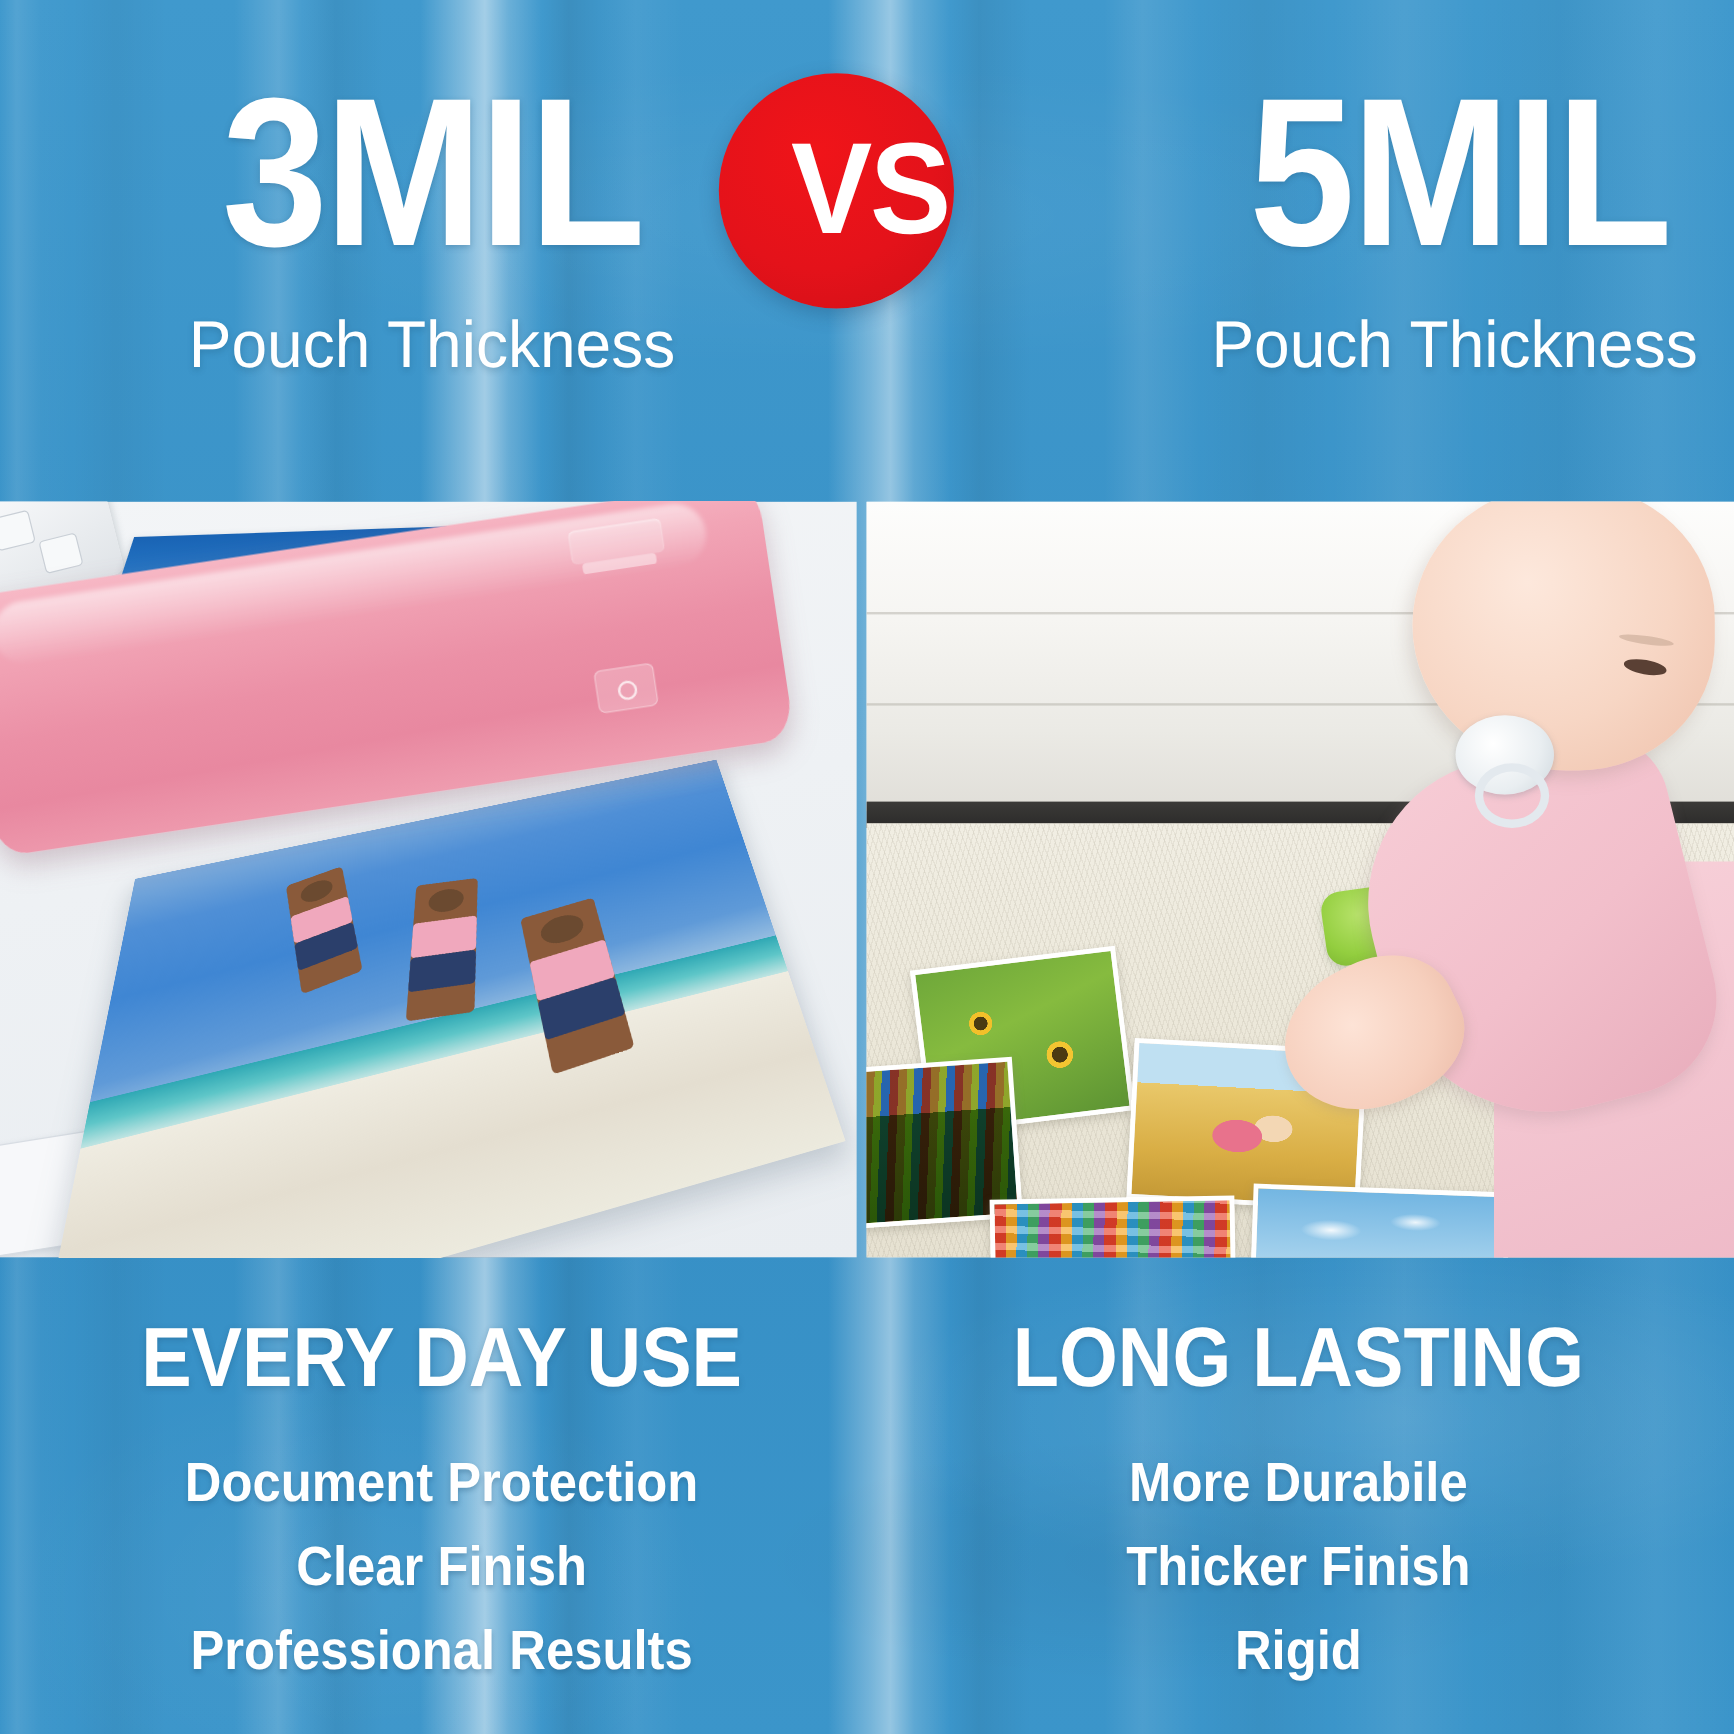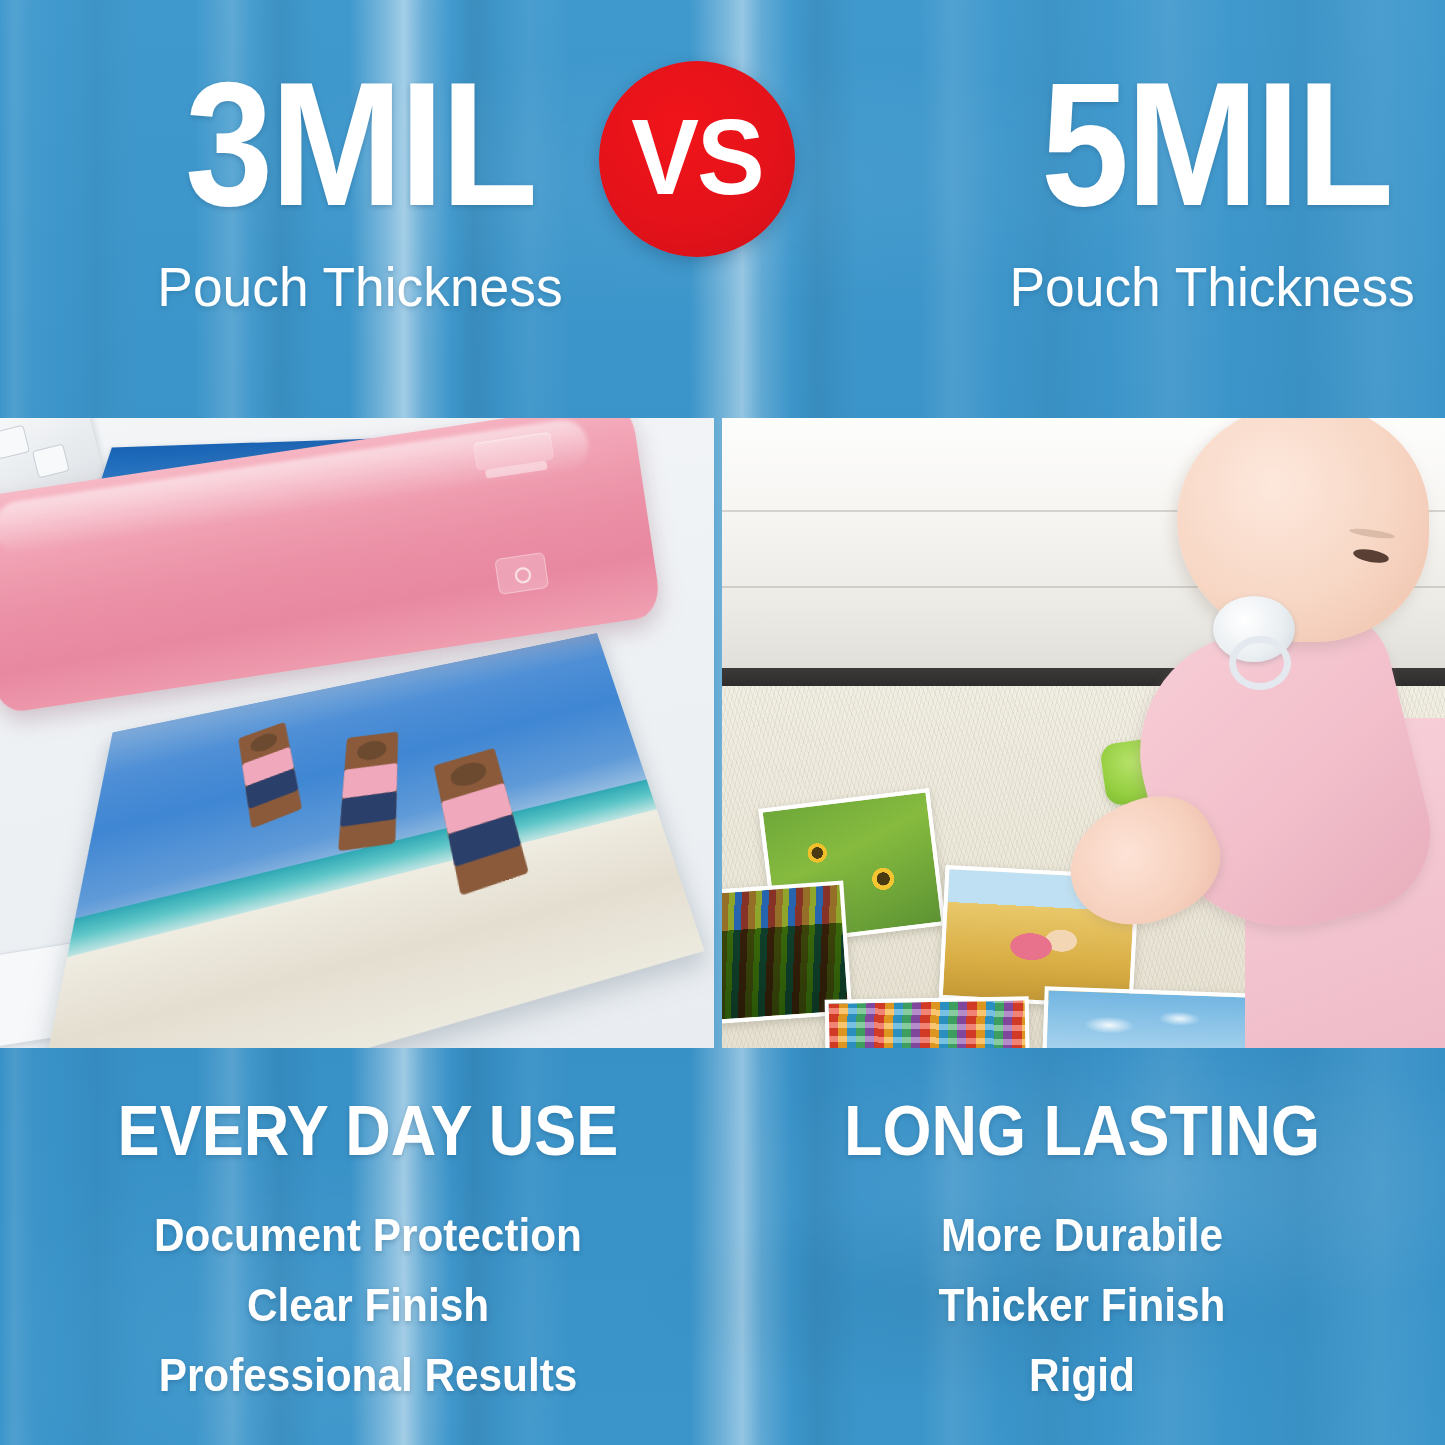--- a/index.html
+++ b/index.html
@@ -121,21 +121,21 @@
     position: absolute;
     left: 599px;
     top: 61px;
     width: 196px;
     height: 196px;
     border-radius: 50%;
     background: radial-gradient(circle at 42% 34%, #f01419 0%, #e4121a 56%, #cf0f17 100%);
     box-shadow: 0 5px 16px rgba(20,60,95,0.30);
     display: flex;
     align-items: center;
-    justify-content: center;
+    justify-content: flex-end;
   }
   .vs-text {
     color: #ffffff;
     font-size: 108px;
     font-weight: 700;
     line-height: 1;
     letter-spacing: -2px;
     transform: scaleX(0.94) translateY(-2px);
   }
 

